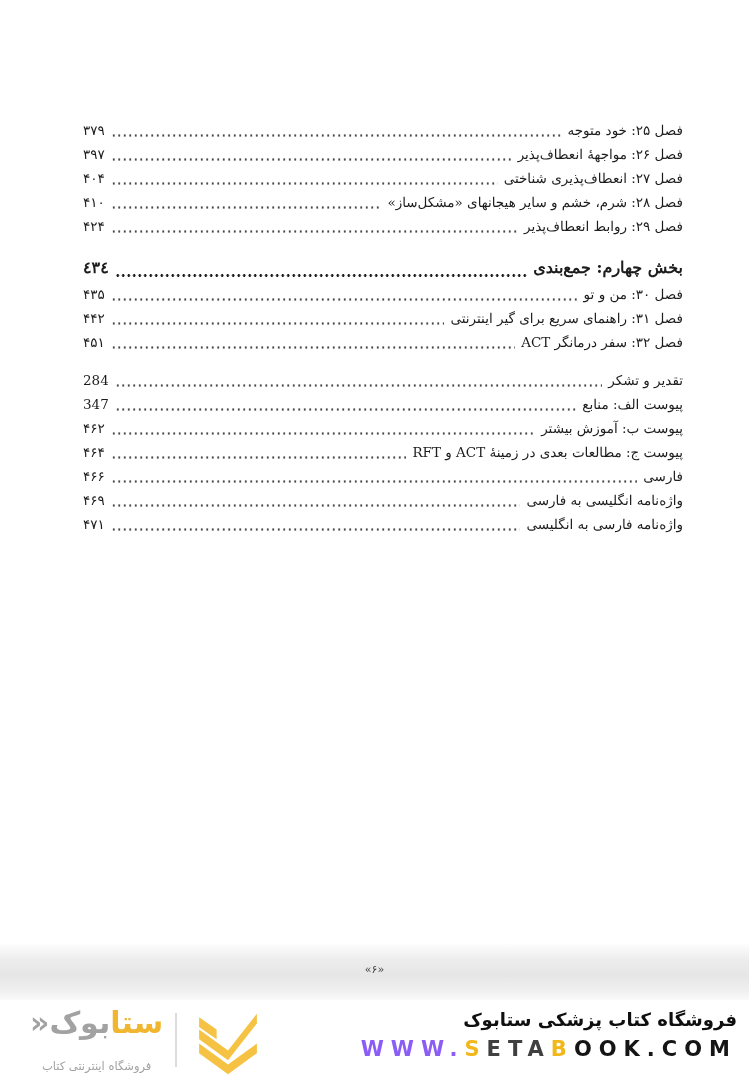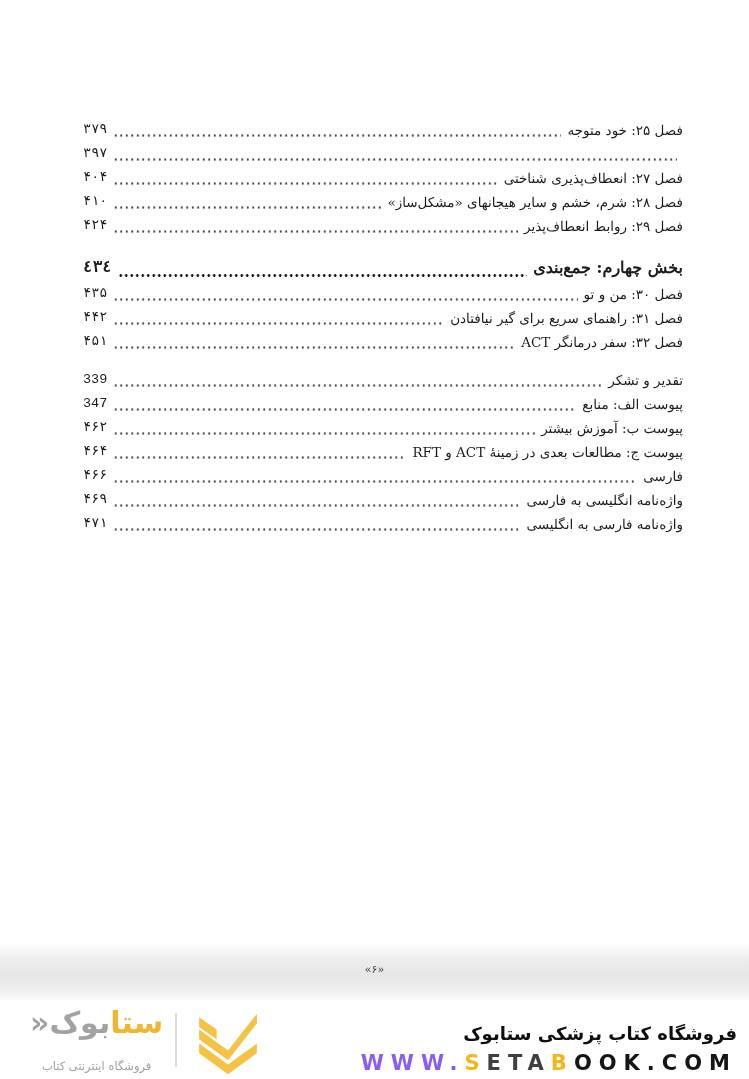--- a/index.html
+++ b/index.html
@@ -14,21 +14,21 @@
     direction:rtl;
     color:#1c1c1c;
     font-family:"DejaVu Serif", serif;
   }
   .toc-group{margin-bottom:14px;}
   .toc-row{
     display:flex;align-items:flex-end;
     height:24px;font-size:13.5px;line-height:20px;white-space:nowrap;
   }
   .toc-title{flex:0 0 auto;}
-  .toc-page{flex:0 0 auto;font-family:Liberation Mono, monospace;}
+  .toc-page{flex:0 0 auto;}
   .toc-leader{
     flex:1 1 auto;min-width:12px;height:9px;margin:0 6px;
     background-image:radial-gradient(circle,#474747 1px,rgba(0,0,0,0) 1.25px);
     background-size:5.5px 9px;background-repeat:repeat-x;background-position:left bottom;
   }
   .toc-heading{
     font-weight:bold;font-size:16px;height:30px;line-height:24px;
   }
   .toc-heading .toc-leader{
     background-image:radial-gradient(circle,#1d1d1d 1.25px,rgba(0,0,0,0) 1.5px);
@@ -58,41 +58,42 @@
     letter-spacing:0.5px;
   }
   .wm-yellow{color:#F0B62F;}
   .wm-gray{color:#A2A2A2;}
   .logo-subtitle{
     direction:rtl;font-size:11.5px;color:#A2A2A2;margin-top:21px;
   }
   .logo-divider{width:2px;height:54px;background:#DCDCDC;margin:0 12px;}
   .emblem{display:block;}
   .store-block{
-    position:absolute;right:12px;top:21px;text-align:right;
+    position:absolute;right:12px;top:7px;text-align:right;
   }
   .store-title{
     direction:rtl;font-size:18px;font-weight:600;color:#0f0f0f;line-height:1.4;
   }
   .store-url{
     margin-top:5px;font-size:21px;font-weight:bold;letter-spacing:7px;
     color:#151515;font-family:"DejaVu Sans", sans-serif;white-space:nowrap;
   }
 </style>
 </head>
 <body>
 
 <div class="toc" id="toc">
     <div class="toc-group">
       <div class="toc-row">
         <span class="toc-title">فصل ۲۵: خود متوجه</span>
         <span class="toc-leader"></span>
         <span class="toc-page">۳۷۹</span>
       </div>
       <div class="toc-row">
+        <span class="toc-title">فصل ۲۶: مواجهۀ انعطاف‌پذیر</span>
         <span class="toc-leader"></span>
         <span class="toc-page">۳۹۷</span>
       </div>
       <div class="toc-row">
         <span class="toc-title">فصل ۲۷: انعطاف‌پذیری شناختی</span>
         <span class="toc-leader"></span>
         <span class="toc-page">۴۰۴</span>
       </div>
       <div class="toc-row">
         <span class="toc-title">فصل ۲۸: شرم، خشم و سایر هیجانهای «مشکل‌ساز»</span>
@@ -110,35 +111,35 @@
         <span class="toc-title">بخش چهارم: جمع‌بندی</span>
         <span class="toc-leader"></span>
         <span class="toc-page">٤٣٤</span>
       </div>
       <div class="toc-row">
         <span class="toc-title">فصل ۳۰: من و تو</span>
         <span class="toc-leader"></span>
         <span class="toc-page">۴۳۵</span>
       </div>
       <div class="toc-row">
-        <span class="toc-title">فصل ۳۱: راهنمای سریع برای گیر نیافتادن</span>
+        <span class="toc-title">فصل ۳۱: راهنمای سریع برای گیر اینترنتی</span>
         <span class="toc-leader"></span>
         <span class="toc-page">۴۴۲</span>
       </div>
       <div class="toc-row">
         <span class="toc-title">فصل ۳۲: سفر درمانگر ACT</span>
         <span class="toc-leader"></span>
         <span class="toc-page">۴۵۱</span>
       </div>
     </div>
     <div class="toc-group">
       <div class="toc-row">
         <span class="toc-title">تقدیر و تشکر</span>
         <span class="toc-leader"></span>
-        <span class="toc-page">339</span>
+        <span class="toc-page">284</span>
       </div>
       <div class="toc-row">
         <span class="toc-title">پیوست الف: منابع</span>
         <span class="toc-leader"></span>
         <span class="toc-page">347</span>
       </div>
       <div class="toc-row">
         <span class="toc-title">پیوست ب: آموزش بیشتر</span>
         <span class="toc-leader"></span>
         <span class="toc-page">۴۶۲</span>

